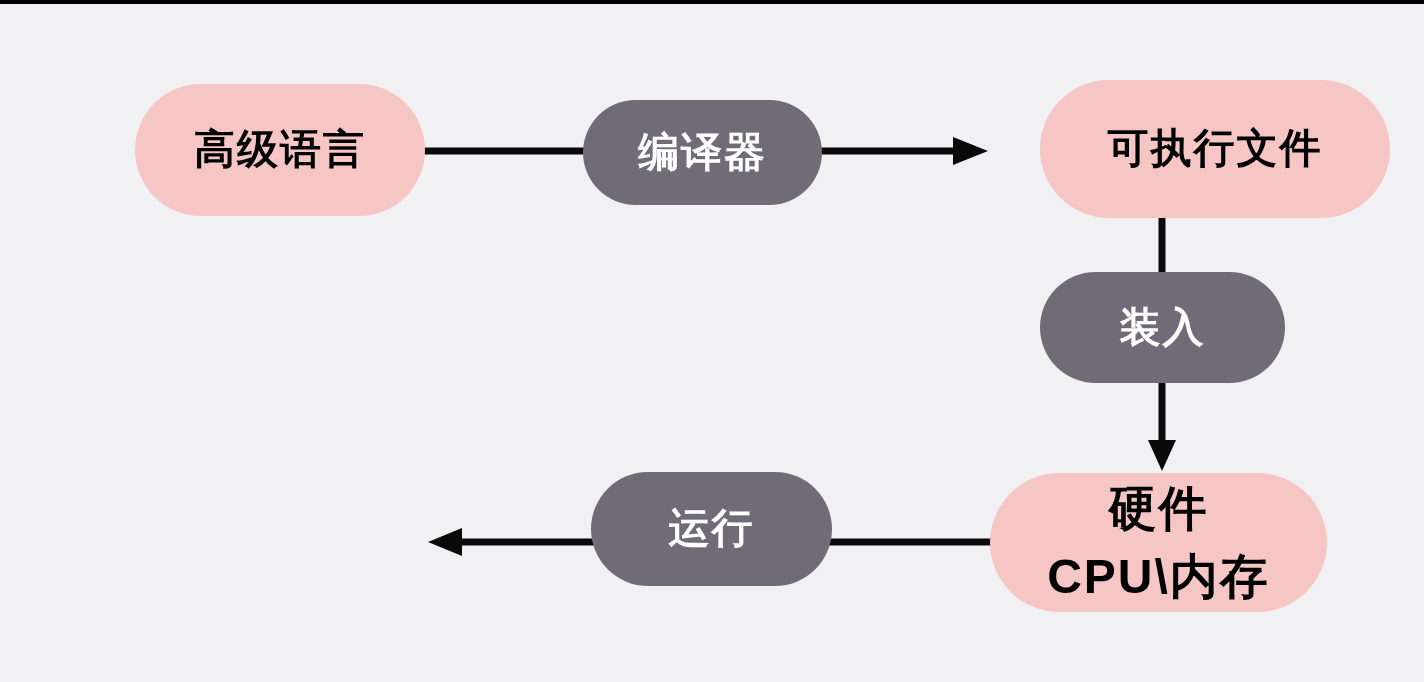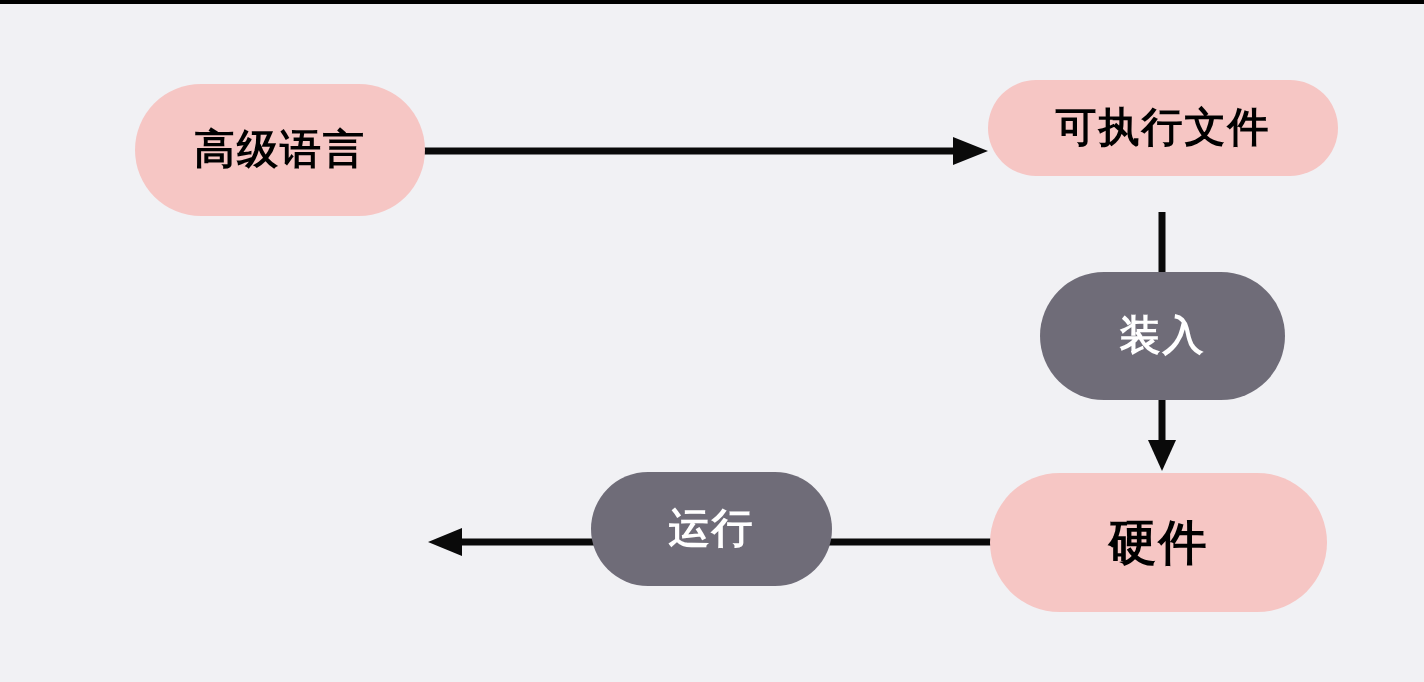--- a/index.html
+++ b/index.html
@@ -51,22 +51,22 @@
     letter-spacing: 2px;
     line-height: 1.4;
     text-align: center;
     white-space: nowrap;
   }
   .node.pink { background: var(--node-pink); color: var(--text-dark); }
   .node.gray { background: var(--node-gray); color: var(--text-light); }
 
   .node-source     { left: 135px;  top: 84px;  width: 290px; height: 132px; }
   .node-compiler   { left: 583px;  top: 100px; width: 239px; height: 105px; }
-  .node-executable { left: 988px;  top: 80px;  width: 350px; height: 96px; }
-  .node-load       { left: 1040px; top: 272px; width: 245px; height: 128px; }
+  .node-executable { left: 1040px;  top: 80px;  width: 350px; height: 138px; }
+  .node-load       { left: 1040px; top: 272px; width: 245px; height: 111px; }
   .node-hardware   { left: 990px;  top: 473px; width: 337px; height: 139px; font-size: 48px; }
   .node-run        { left: 591px;  top: 472px; width: 241px; height: 114px; align-items: center; }
   .node-result     { left: 133px;  top: 473px; width: 294px; height: 139px; }
 </style>
 </head>
 <body>
 
 <div class="canvas">
 
   <div class="top-band"></div>
@@ -80,31 +80,35 @@
     <polygon points="1148,440 1176,440 1162,471"></polygon>
 
     <line x1="995" y1="542" x2="461" y2="542" stroke-linecap="round"></line>
     <polygon points="462,528 462,556 428,542"></polygon>
   </svg>
 
   <div class="node pink node-source">
     <span>高级语言</span>
   </div>
 
+  <div class="node gray node-compiler">
+    <span>编译器</span>
+  </div>
 
   <div class="node pink node-executable">
     <span>可执行文件</span>
   </div>
 
   <div class="node gray node-load">
     <span>装入</span>
   </div>
 
   <div class="node pink node-hardware">
     <span>硬件</span>
+    <span>CPU\内存</span>
   </div>
 
   <div class="node gray node-run">
     <span>运行</span>
   </div>
 
 
 </div>
 
 </body></html>

